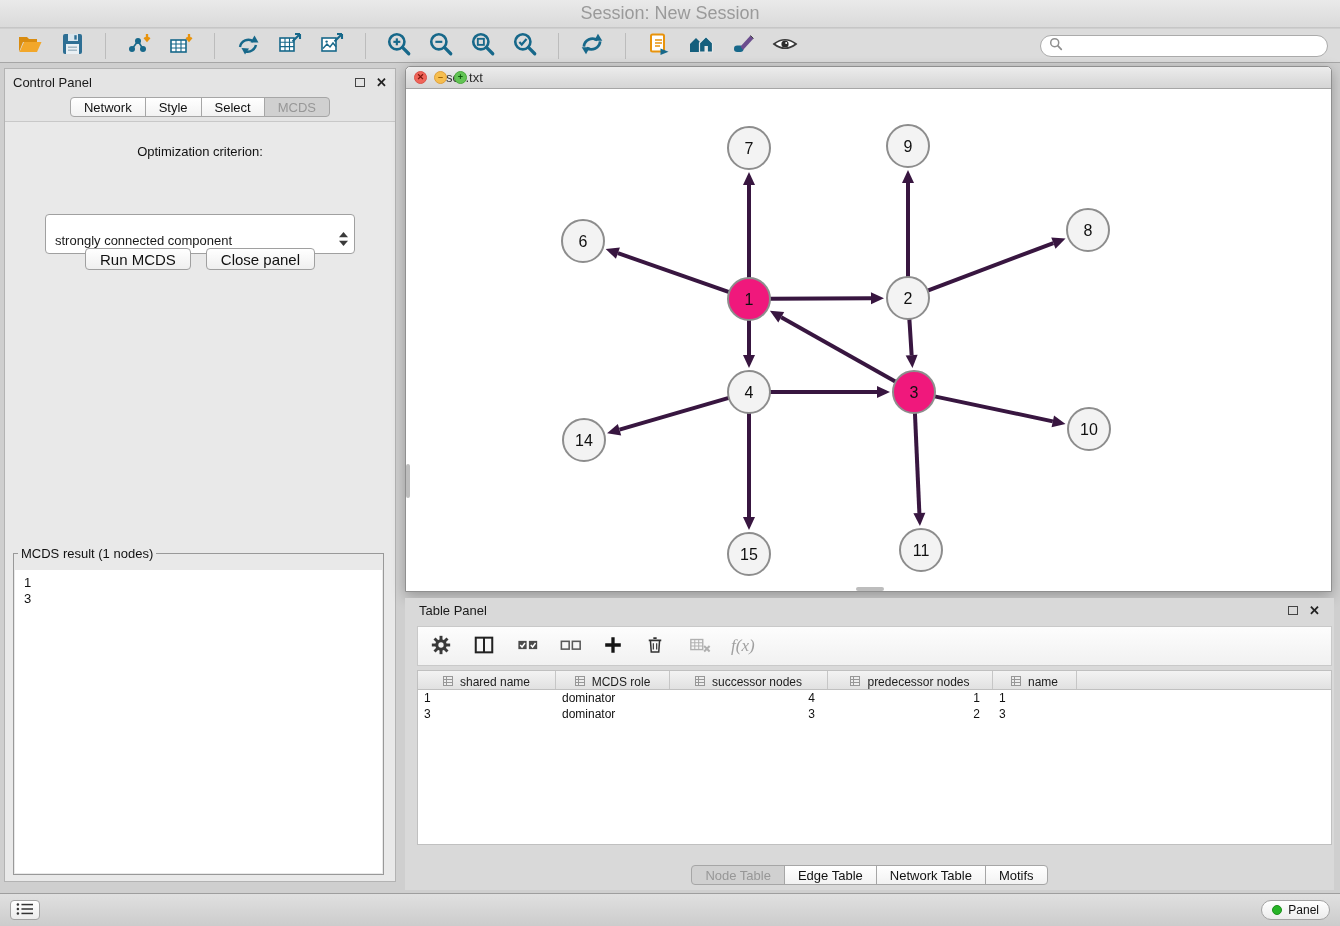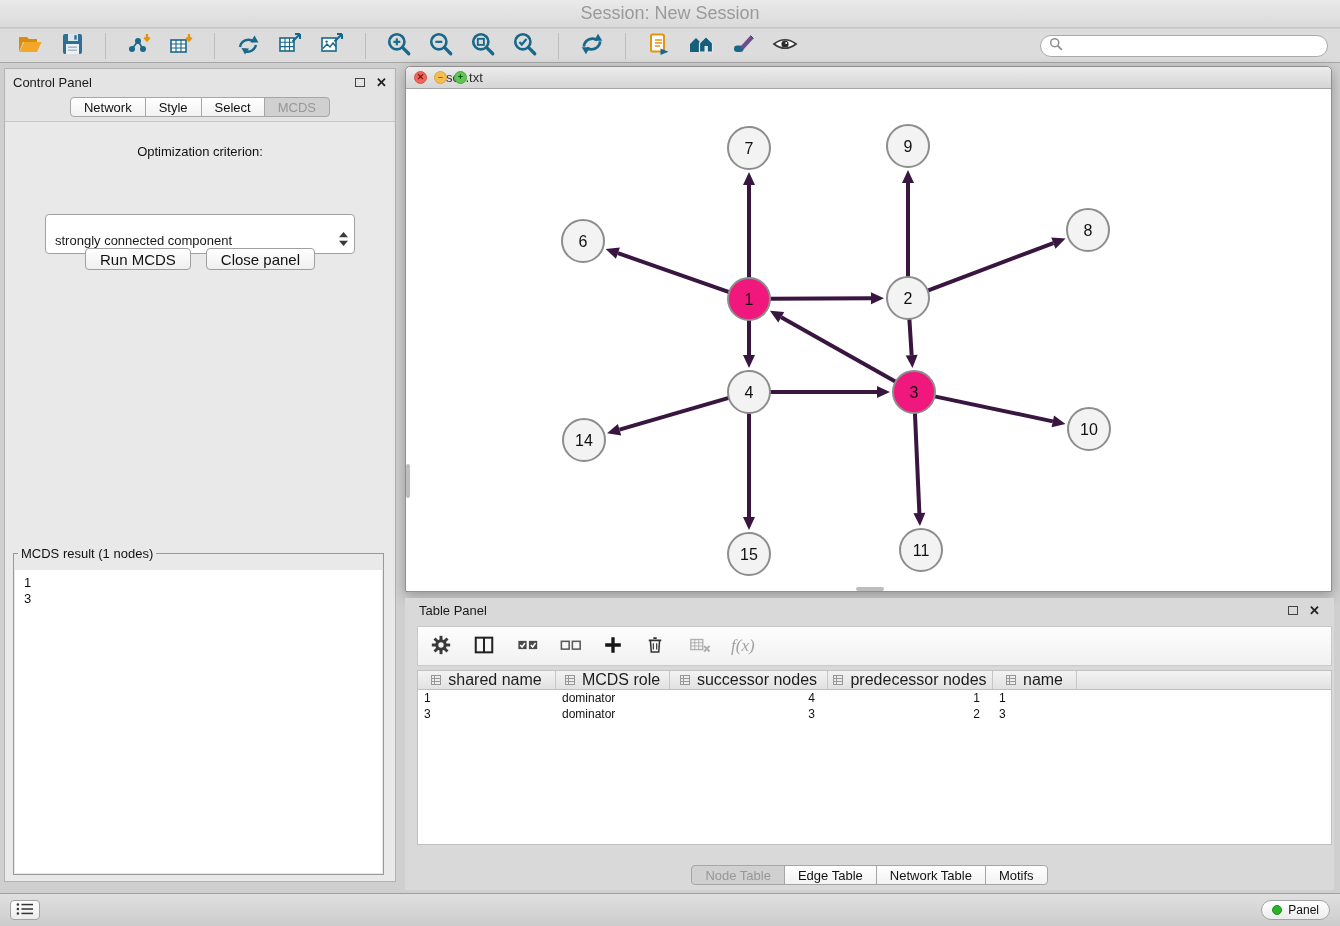--- a/index.html
+++ b/index.html
@@ -54,21 +54,21 @@
 
   
   .table-panel{position:absolute;left:405px;top:598px;width:929px;height:292px;background:#d9d9d9;}
   .tp-header{height:24px;display:flex;align-items:center;padding:0 14px;gap:36px;}
   .tp-icons{margin-left:auto;display:flex;gap:11px;align-items:center;}
   .tp-toolbar{position:absolute;left:12px;right:2px;top:28px;height:40px;background:linear-gradient(#fdfdfd,#f1f1f1);border:1px solid #c9c9c9;display:flex;align-items:center;gap:15px;padding:0 12px;}
   .ttb{width:28px;height:28px;display:flex;align-items:center;justify-content:flex-start;background:transparent;border:none;cursor:pointer;}
   .fx-label{font-family:"Liberation Serif",serif;font-style:italic;font-size:17px;color:#a0a0a0;}
   .tp-table{position:absolute;left:12px;right:2px;top:72px;bottom:45px;background:#fff;border:1px solid #c0c0c0;overflow:hidden;}
   .thead{display:flex;height:19px;background:linear-gradient(#f3f3f3,#e1e1e1);border-bottom:1px solid #c0c0c0;}
-  .th{display:flex;align-items:flex-start;justify-content:center;gap:7px;border-right:1px solid #c6c6c6;font-size:16px;color:#1d1d1d;cursor:pointer;}
+  .th{display:flex;align-items:flex-end;justify-content:center;gap:7px;border-right:1px solid #c6c6c6;font-size:12px;color:#1d1d1d;cursor:pointer;}
   .tr{display:flex;height:16px;cursor:default;}
   .td{font-size:12px;padding:0 6px;display:flex;align-items:center;color:#111;}
   .td.right{justify-content:flex-end;padding-right:13px;}
   .col0{width:138px;}.col1{width:114px;}.col2{width:158px;}.col3{width:165px;}.col4{width:84px;}
   .tp-tabs{position:absolute;left:0;right:0;bottom:5px;display:flex;justify-content:center;}
 
   
   .statusbar{position:absolute;left:0;top:893px;width:100%;height:33px;background:linear-gradient(#e0e0e0,#cccccc);border-top:1px solid #9e9e9e;display:flex;align-items:center;padding:0 10px;}
   .sb-left-btn{width:30px;height:20px;border:1px solid #a3a3a3;border-radius:4px;background:linear-gradient(#fff,#ececec);display:flex;align-items:center;justify-content:center;cursor:pointer;}
   .memory-btn{margin-left:auto;height:20px;padding:0 10px;border:1px solid #a3a3a3;border-radius:10px;background:linear-gradient(#fff,#ececec);display:flex;align-items:center;gap:6px;font-size:12px;color:#111;font-family:"Liberation Sans",sans-serif;cursor:pointer;}

